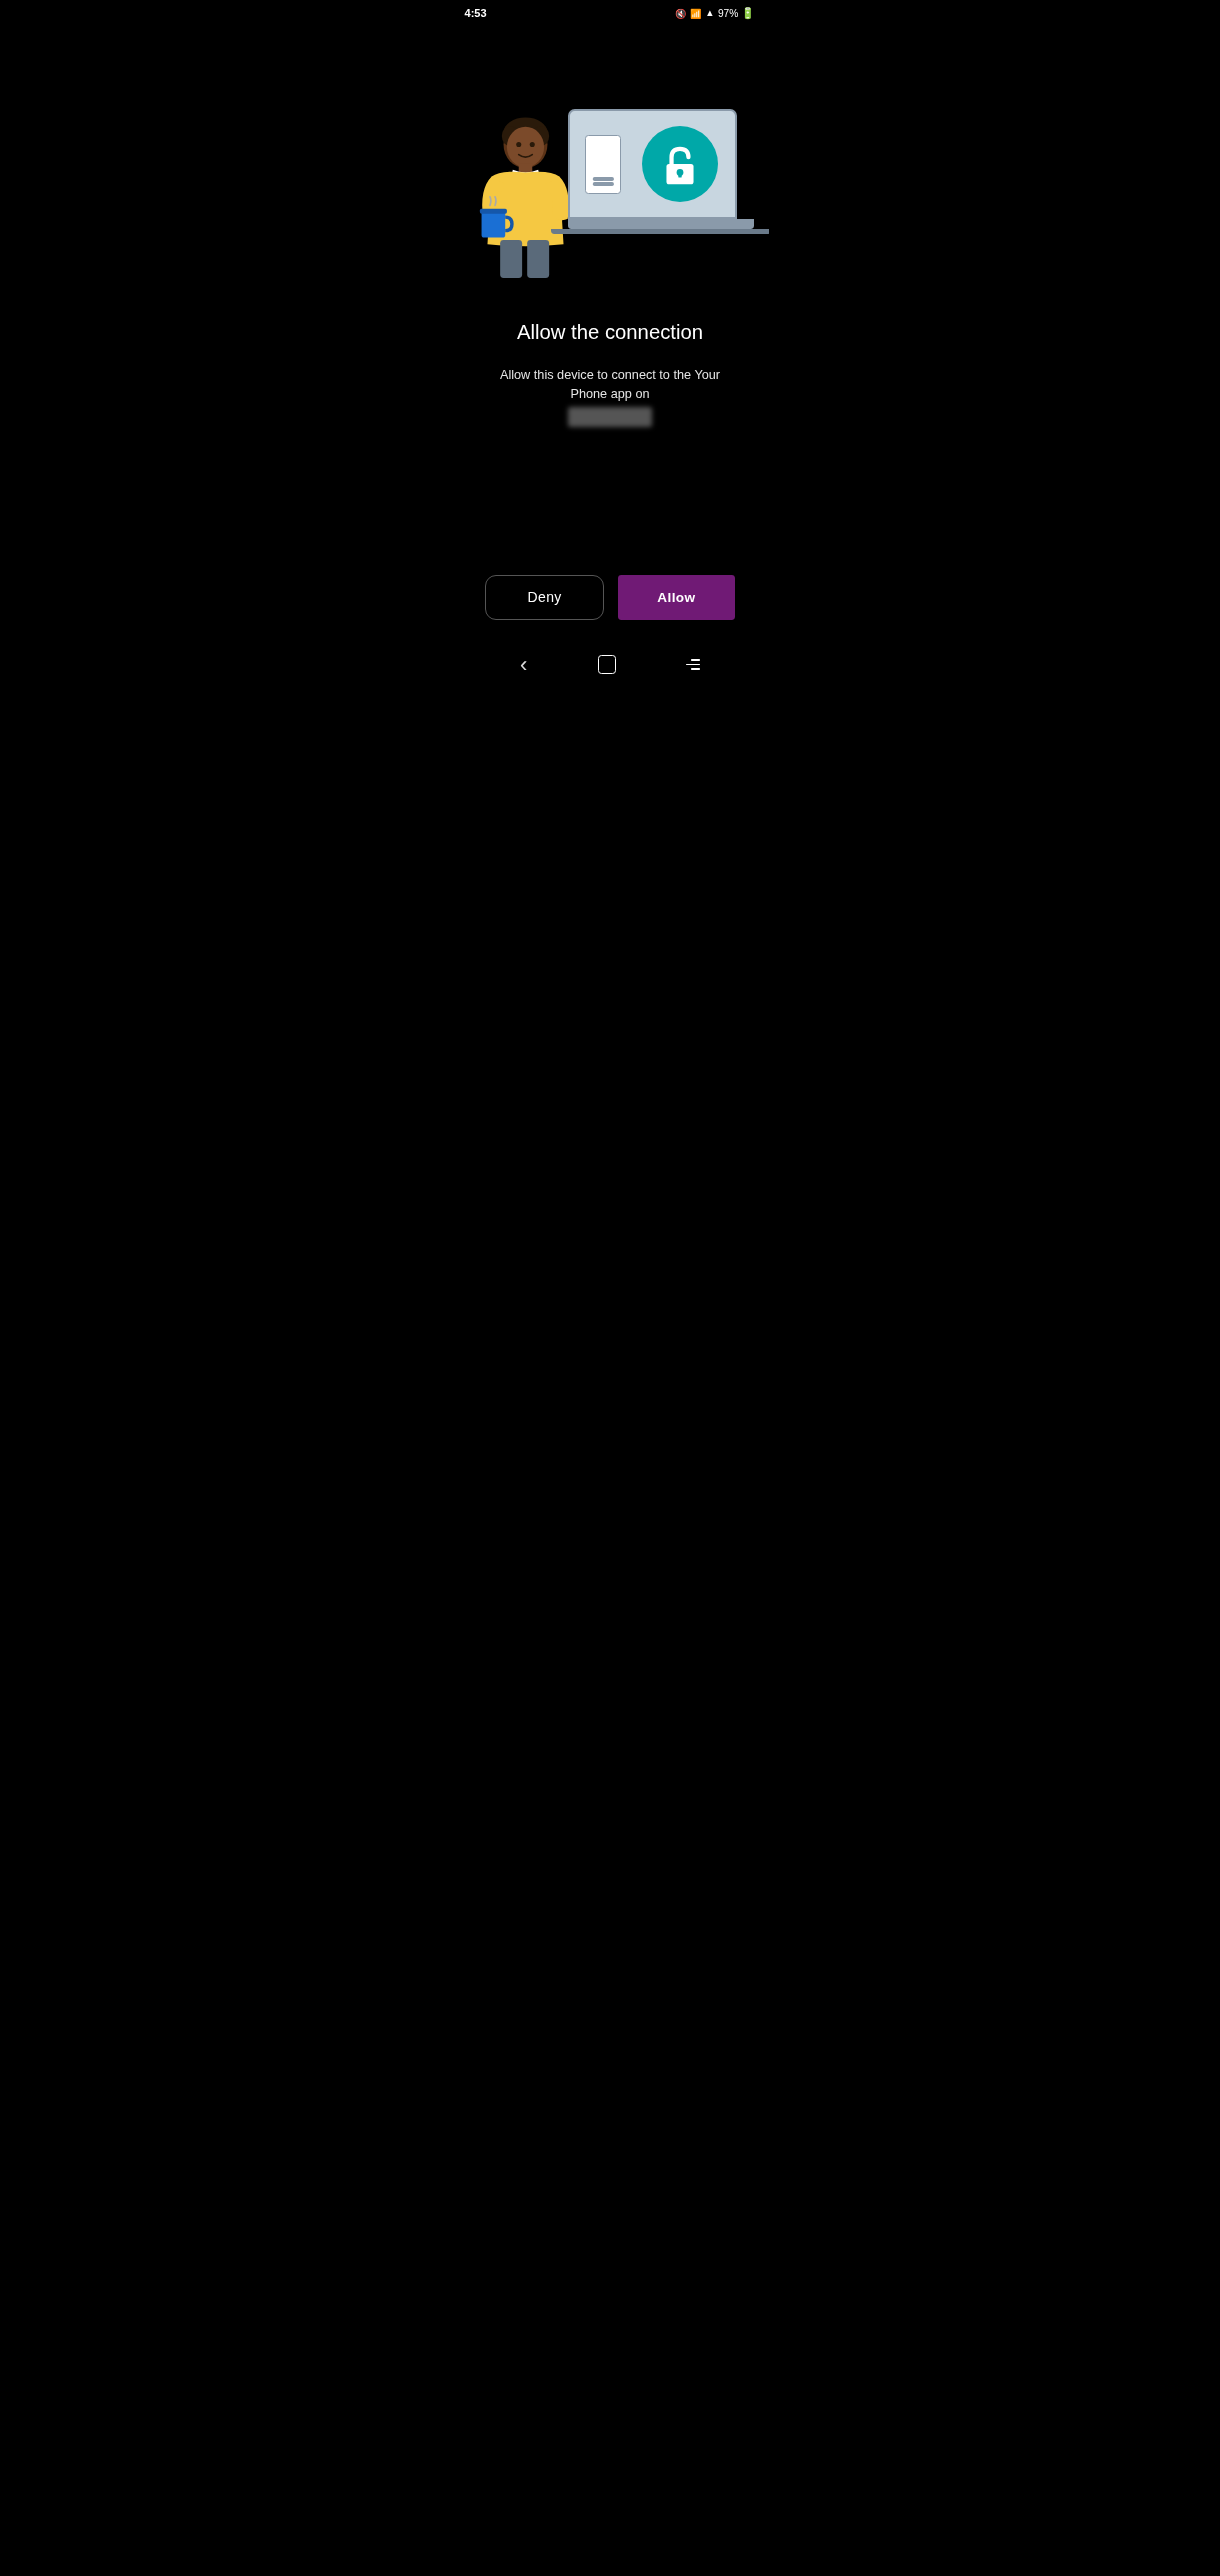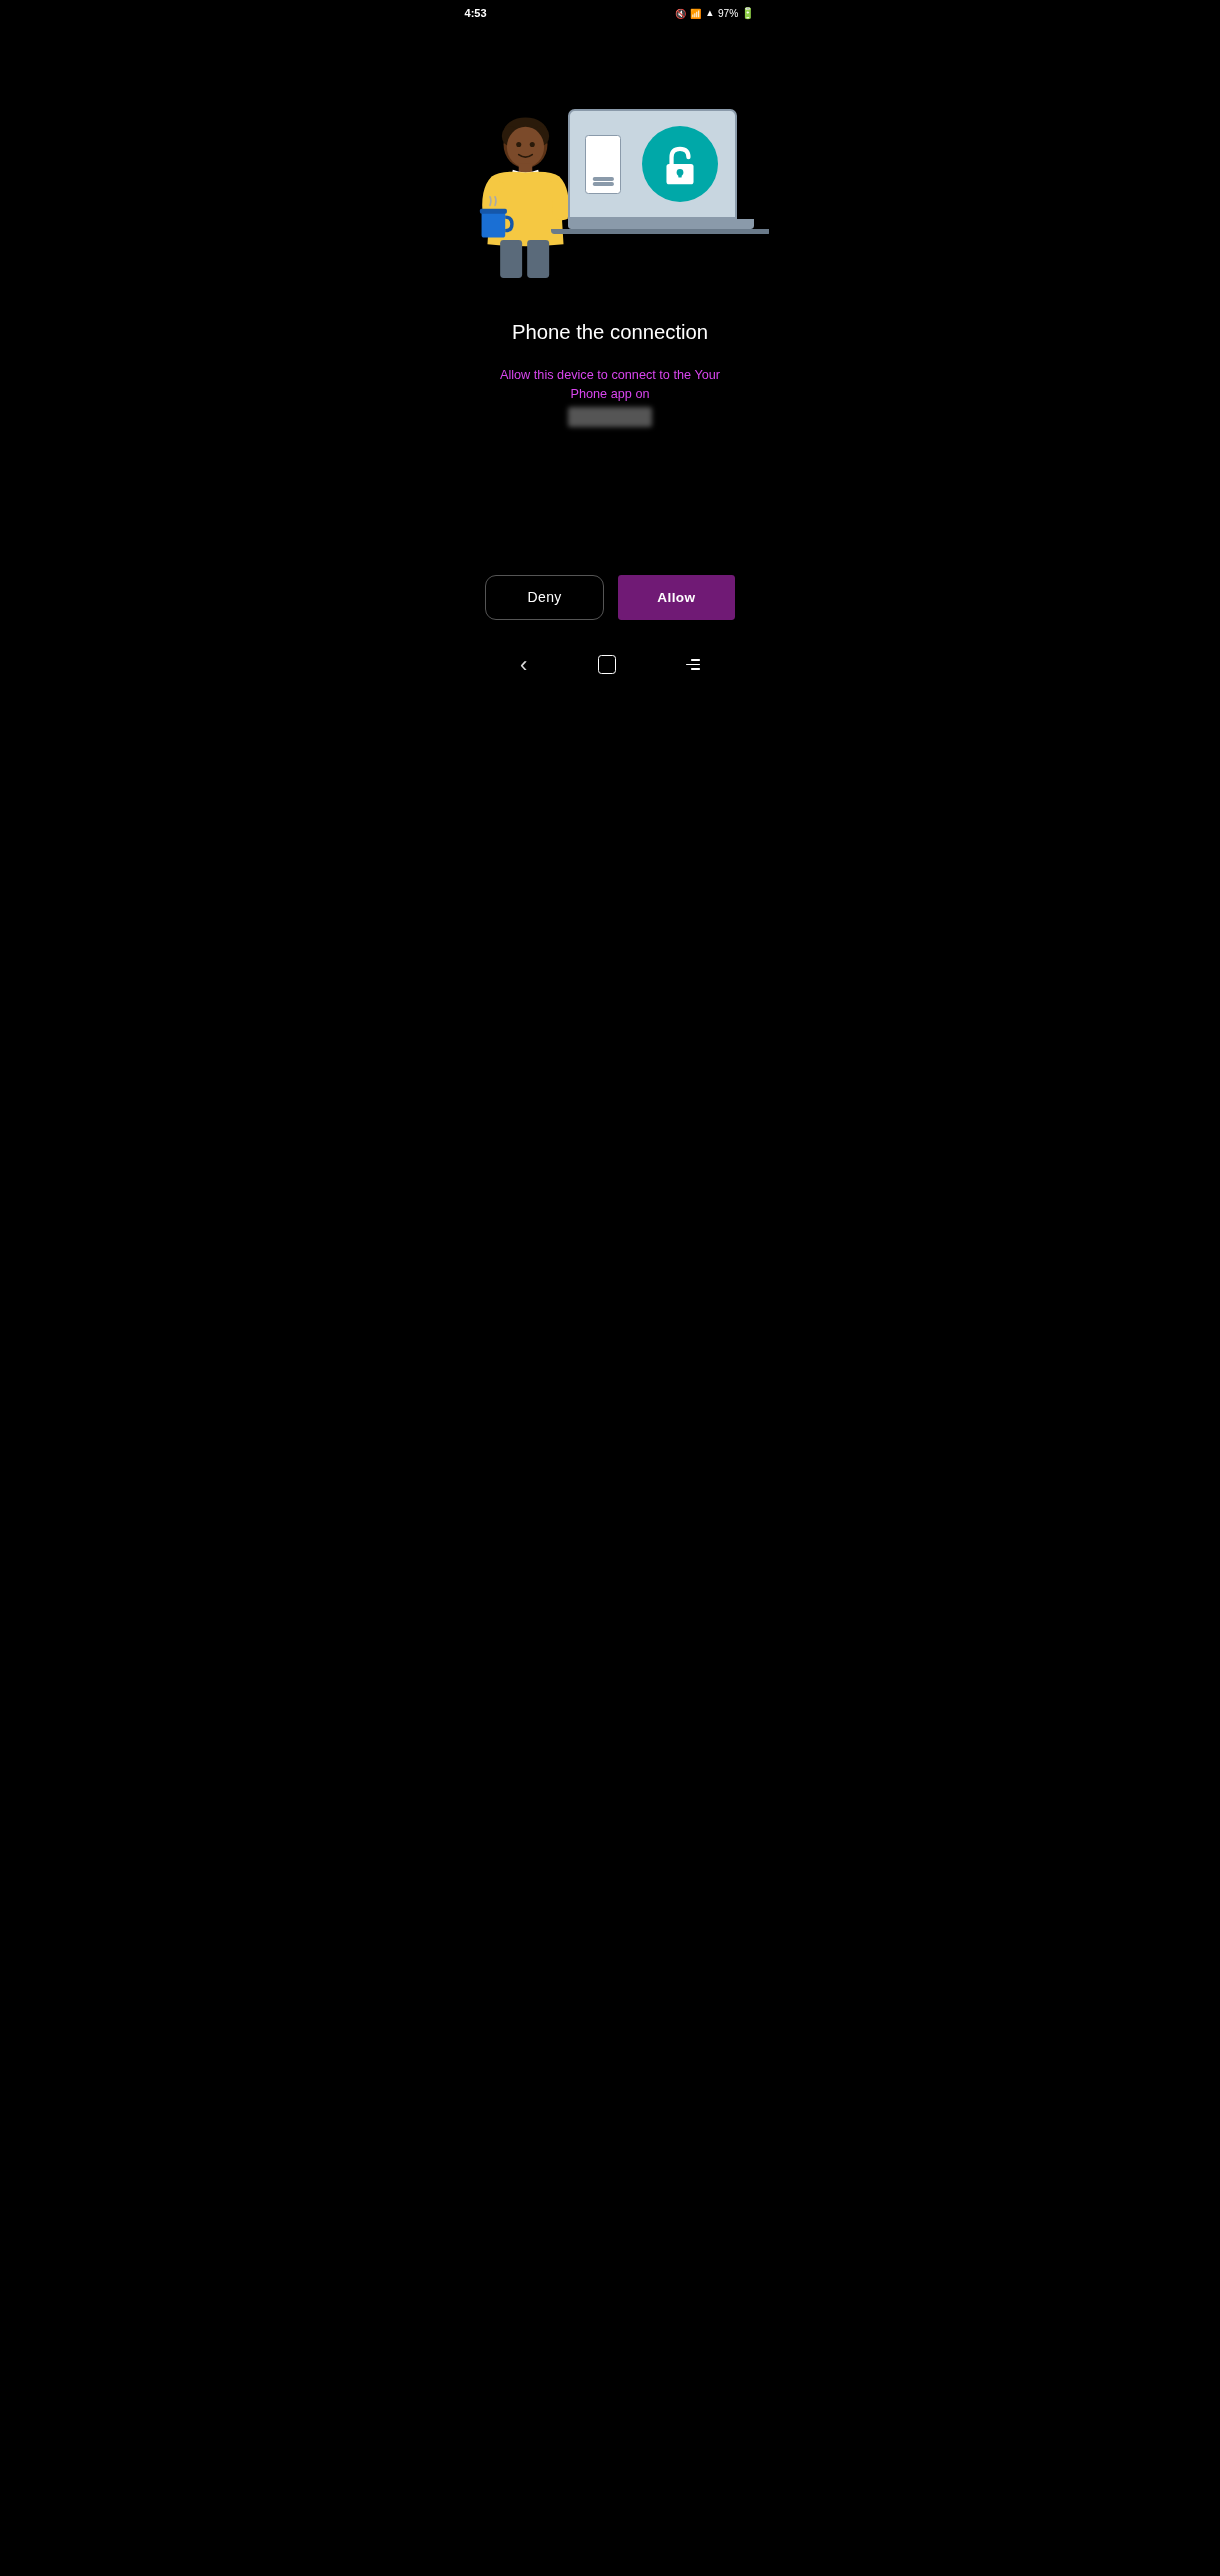--- a/index.html
+++ b/index.html
@@ -169,21 +169,21 @@
     .title {
       font-size: 20.3px;
       font-weight: 400;
       color: #ffffff;
       margin-bottom: 13.6px;
       line-height: 1.3;
     }
 
     .description {
       font-size: 12.7px;
-      color: #d946ef;
+      color: #e5e5e5;
       line-height: 1.5;
       margin-top: 21px;
     }
 
     .blurred-text {
       display: inline-block;
       background: #555555;
       color: transparent;
       border-radius: 2.5px;
       filter: blur(2.5px);
@@ -348,21 +348,21 @@
             <rect x="24" y="36" width="4" height="6" rx="1" fill="#00a8a8"></rect>
           </svg>
         </div>
       </div>
       <div class="laptop-base"></div>
     </div>
 
   </div>
 
   <div class="text-section">
-    <h1 class="title">Phone the connection</h1>
+    <h1 class="title">Allow the connection</h1>
     <p class="description">
       <span>Allow this device to connect to the Your Phone app on</span><br>
       <span class="blurred-text">&nbsp;&nbsp;&nbsp;&nbsp;&nbsp;&nbsp;&nbsp;&nbsp;&nbsp;&nbsp;&nbsp;&nbsp;&nbsp;&nbsp;&nbsp;&nbsp;&nbsp;&nbsp;&nbsp;&nbsp;&nbsp;&nbsp;&nbsp;&nbsp;</span>
     </p>
   </div>
 
 </div>
 
 <div class="button-row">
   <button class="btn-deny">Deny</button>

